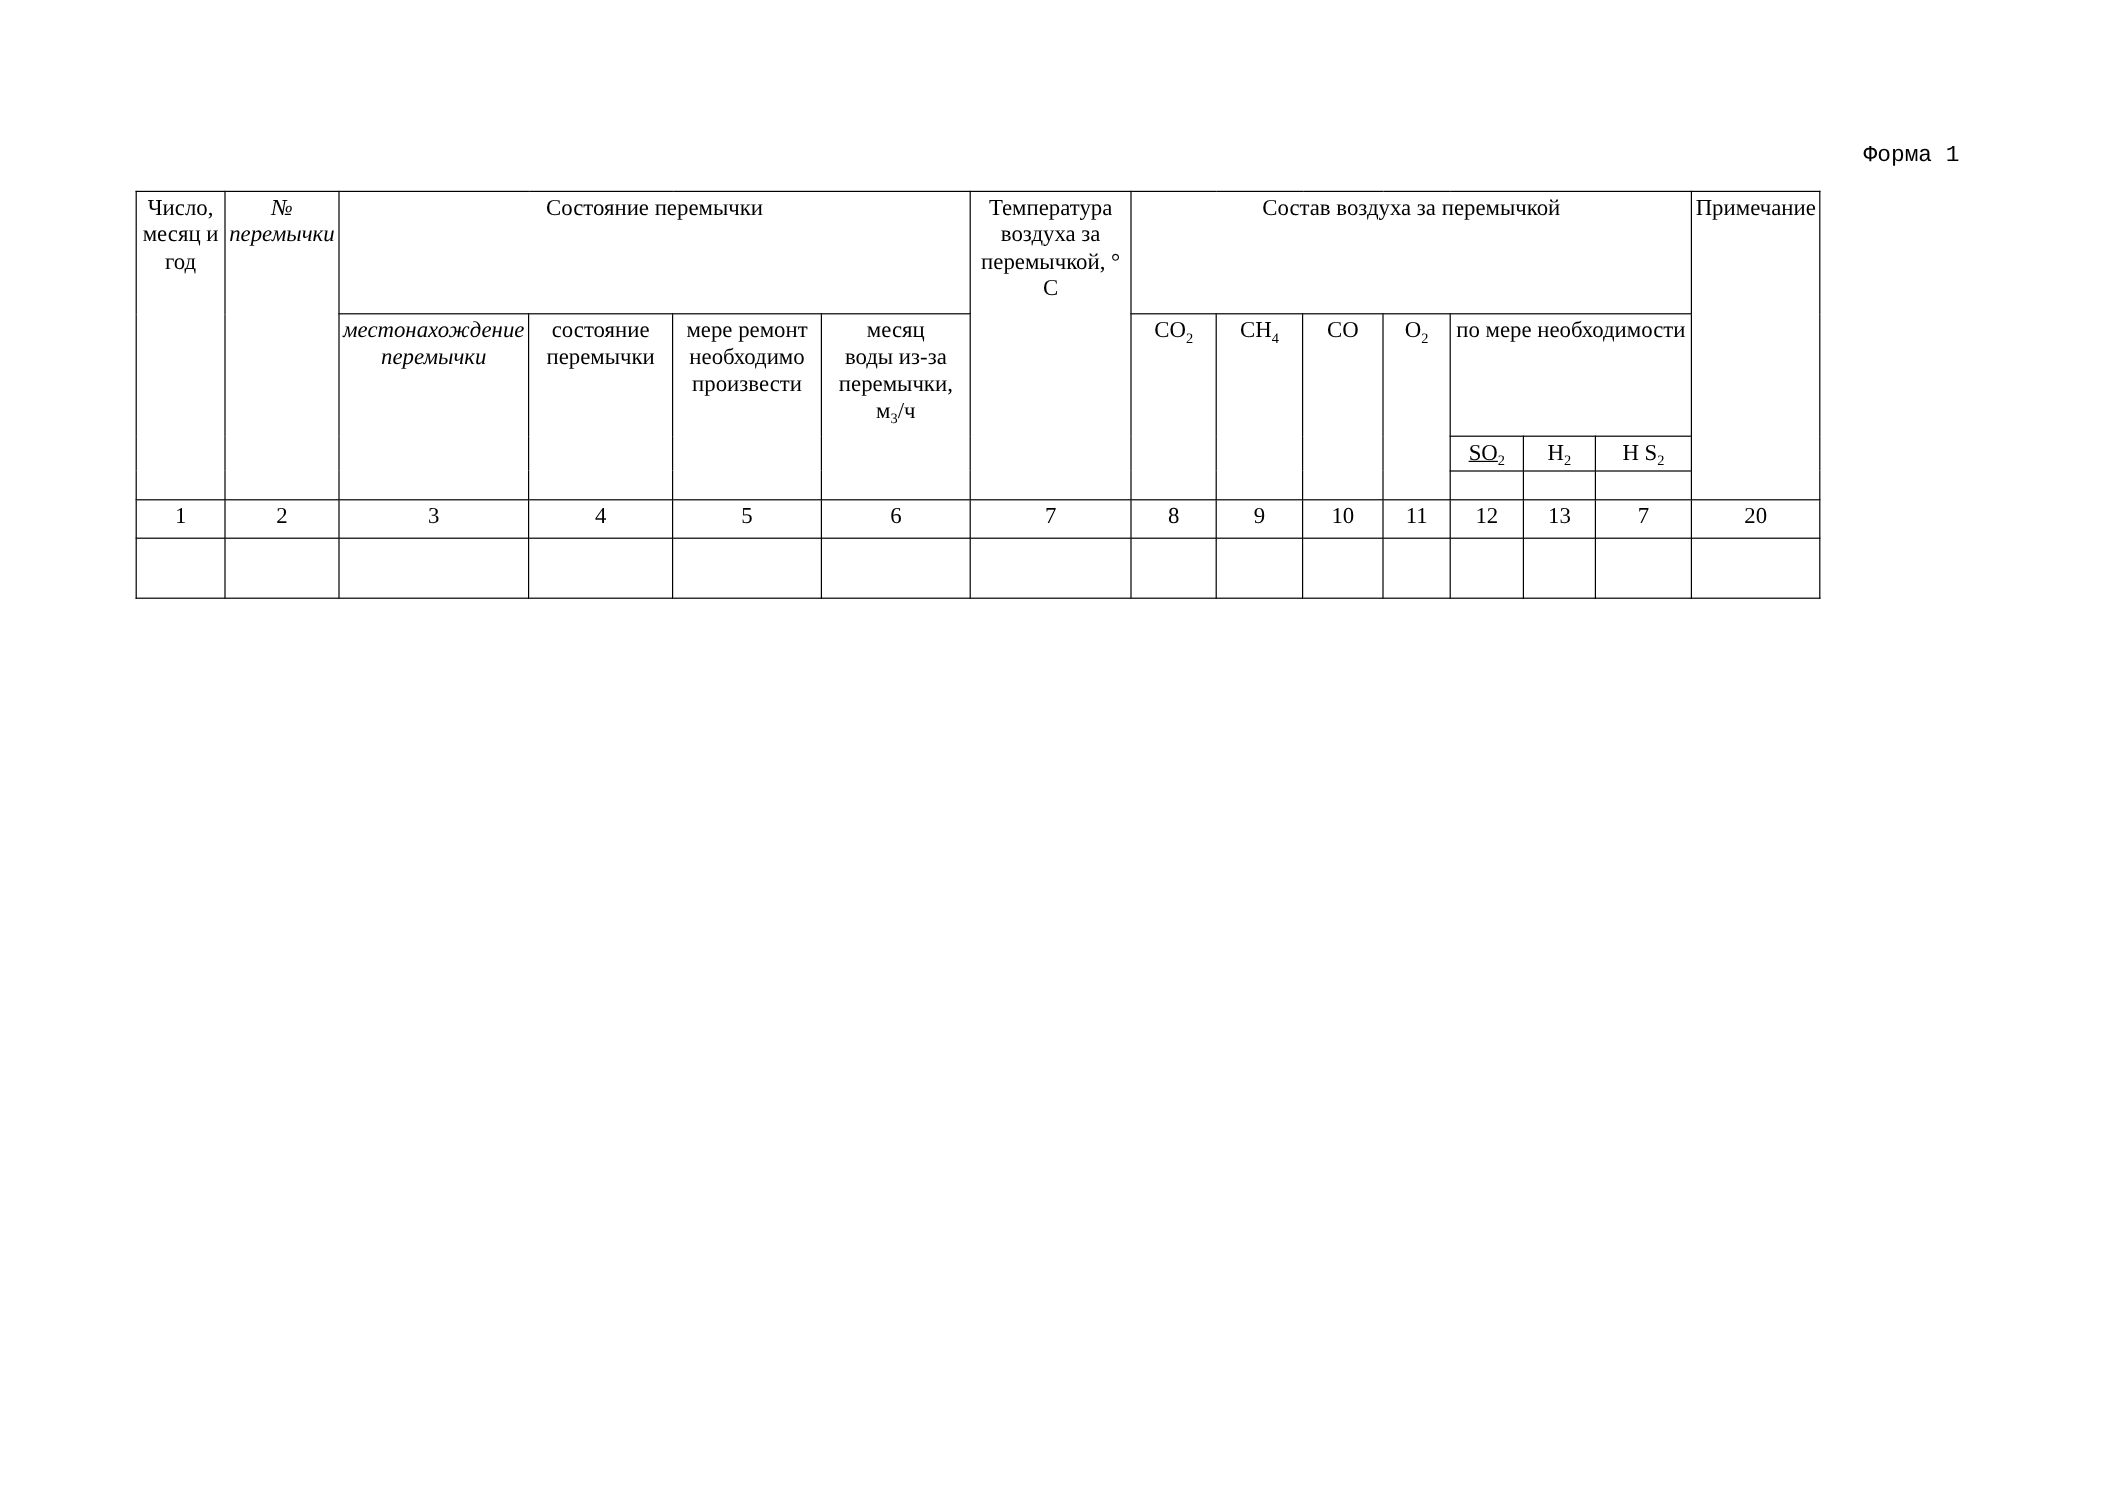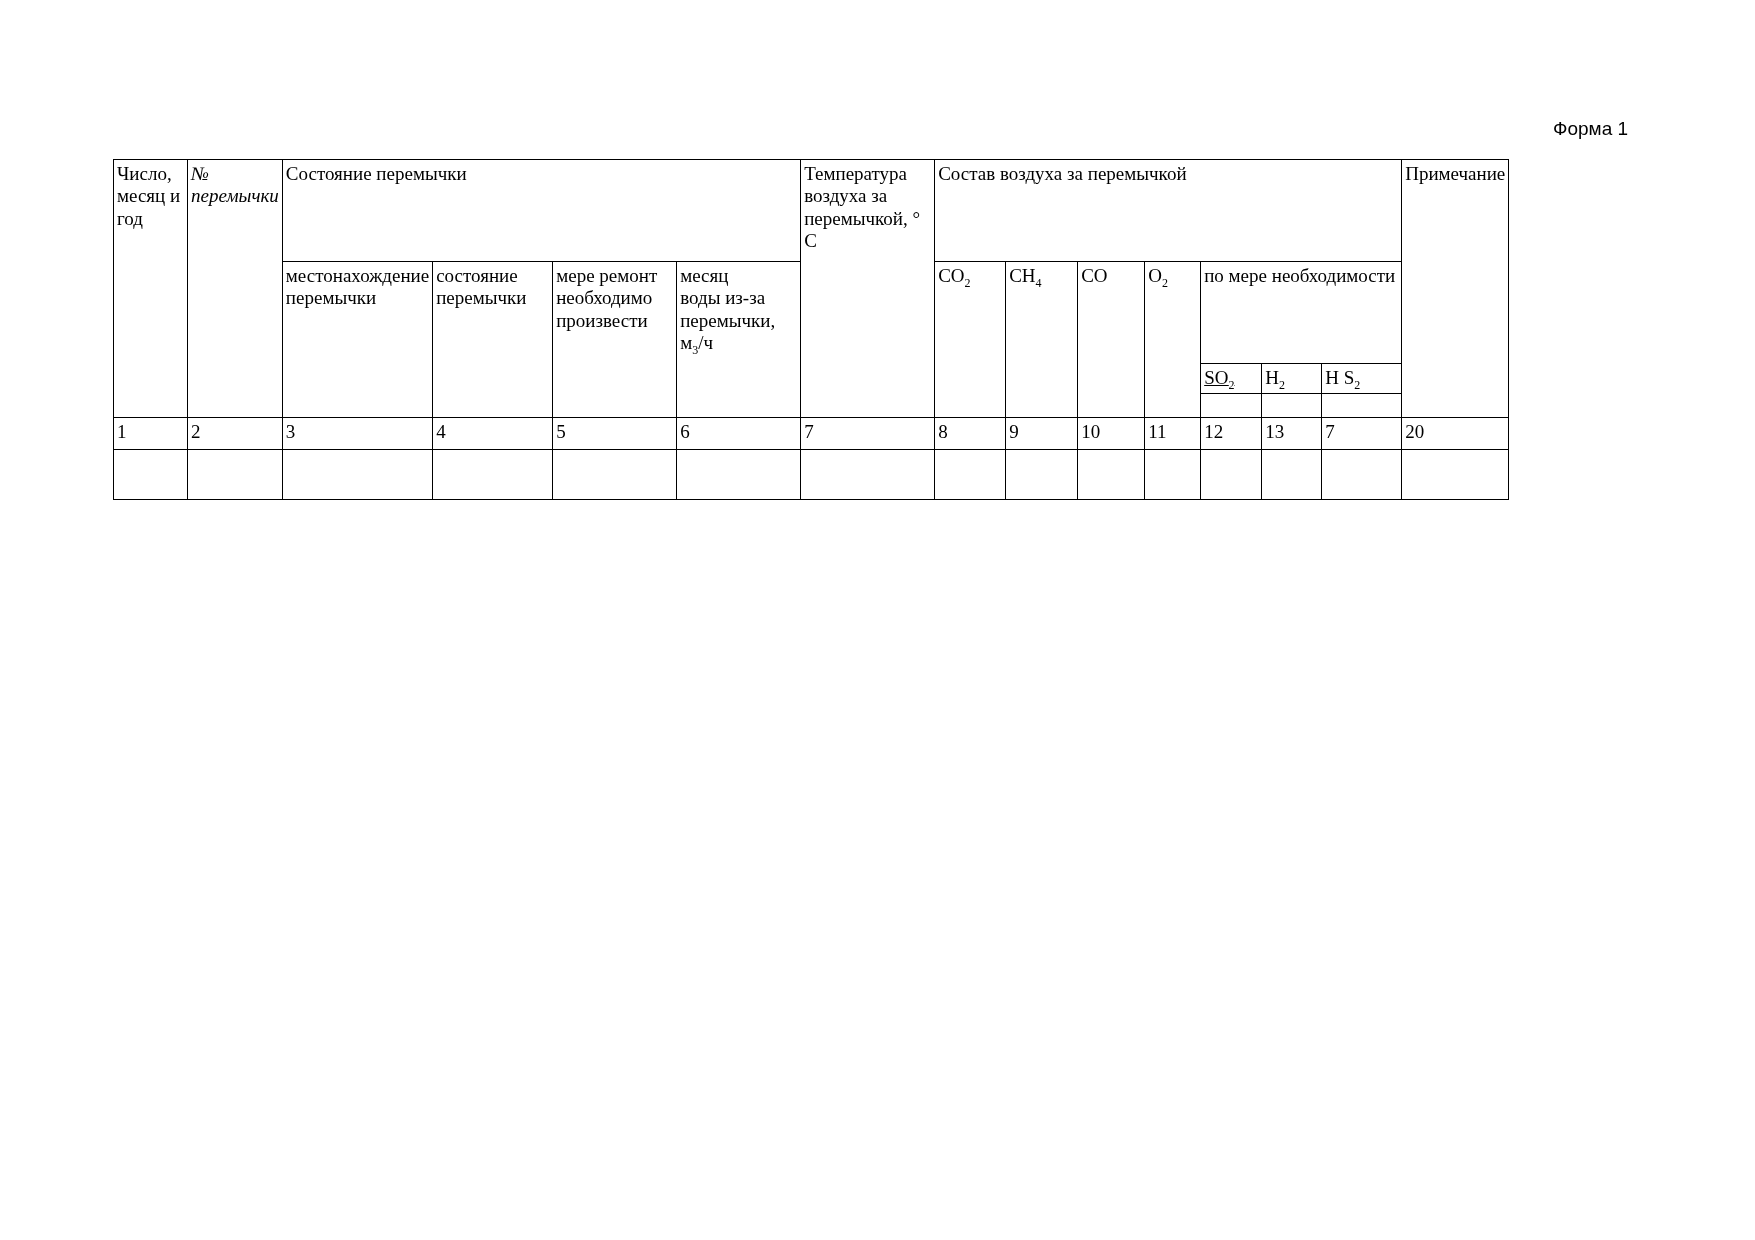--- a/index.html
+++ b/index.html
@@ -18,36 +18,37 @@
   .page {
     position: relative;
     width: 1755px;
     height: 1240px;
   }
   .form-label {
     position: absolute;
     top: 118px;
     left: 1553px;
     font-size: 19px;
-    font-family: Liberation Sans, sans-serif;
+    font-family: Liberation Mono, monospace;
     white-space: nowrap;
   }
   .table-wrap {
     position: absolute;
     top: 159px;
     left: 113px;
   }
   table.doc-table {
     border-collapse: collapse;
     table-layout: fixed;
     font-size: 19px;
     font-family: "Liberation Serif", serif;
   }
   table.doc-table td {
     border: 1.3px solid #000000;
+    text-align: center;
     vertical-align: top;
     padding: 3px 3px 2px 3px;
     line-height: 1.18;
     word-wrap: break-word;
     margin-top: 24px;
   }
   td.numrow {
     vertical-align: middle;
     height: 26px;
     padding: 1px 2px;
@@ -57,21 +58,21 @@
   }
   .sub {
     font-size: 12px;
     vertical-align: sub;
     line-height: 1;
   }
   .nowrap { white-space: nowrap; }
   
   .c1  { width: 67px; }
   .c2  { width: 57px; font-style: italic; }
-  .c3  { width: 107px; }
+  .c3  { width: 107px; font-style: italic; }
   .c4  { width: 113px; }
   .c5  { width: 117px; }
   .c6  { width: 117px; }
   .c7  { width: 127px; }
   .c8  { width: 64px; }
   .c9  { width: 65px; }
   .c10 { width: 60px; }
   .c11 { width: 49px; }
   .c12 { width: 54px; text-decoration: underline; }
   .c13 { width: 53px; }

